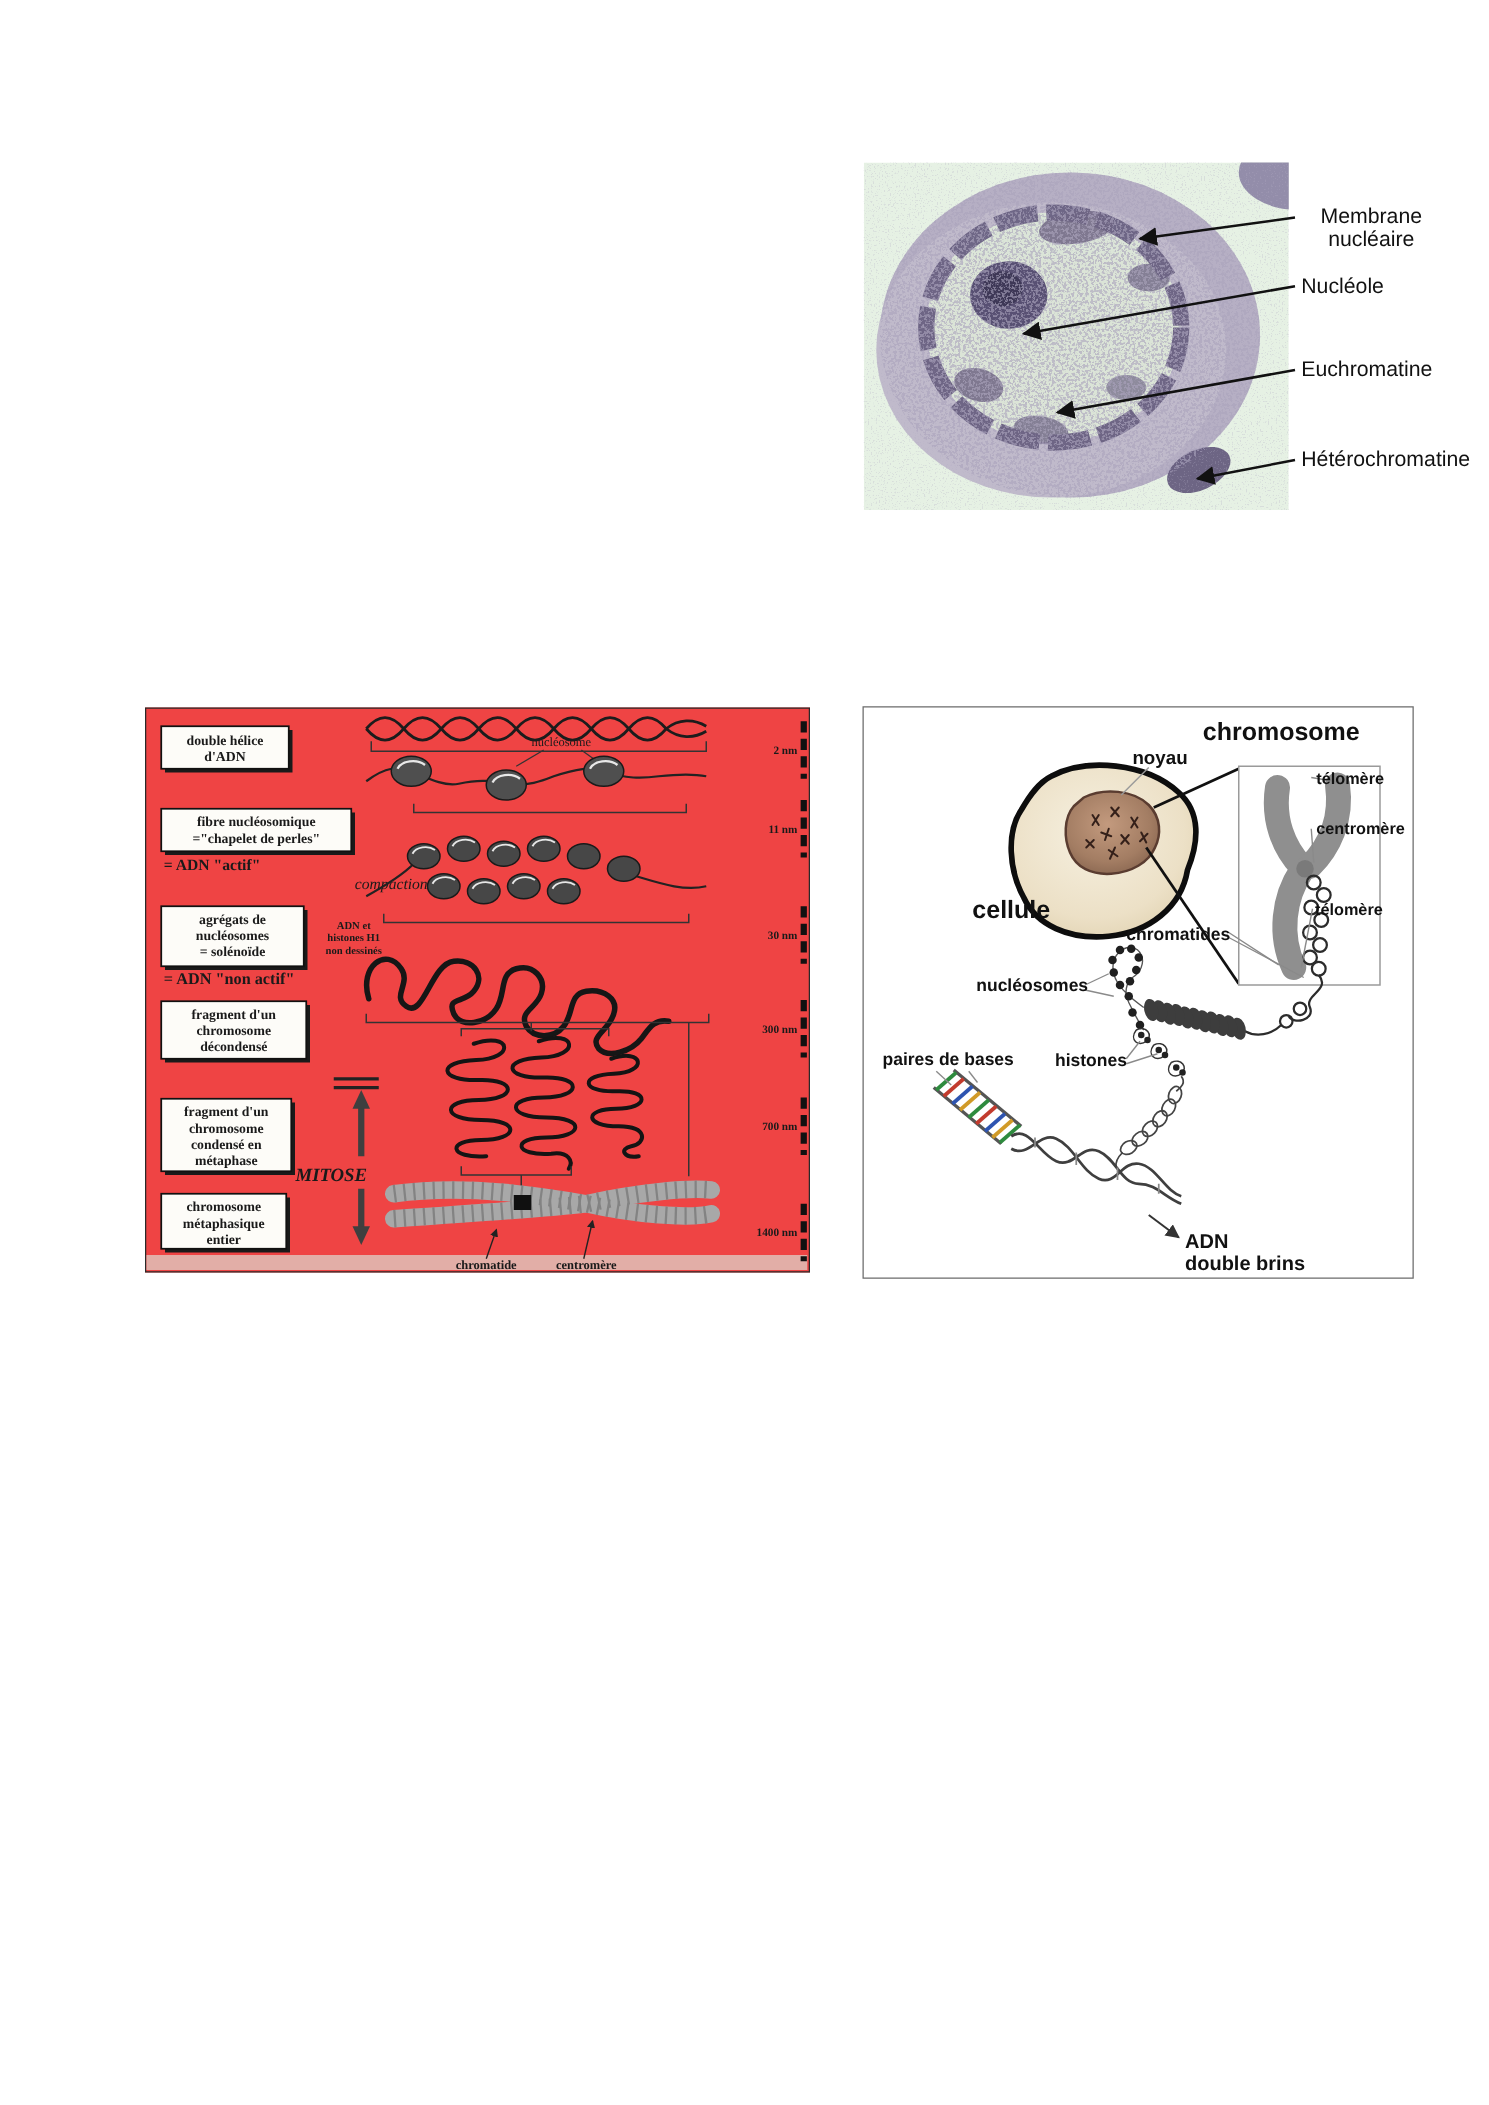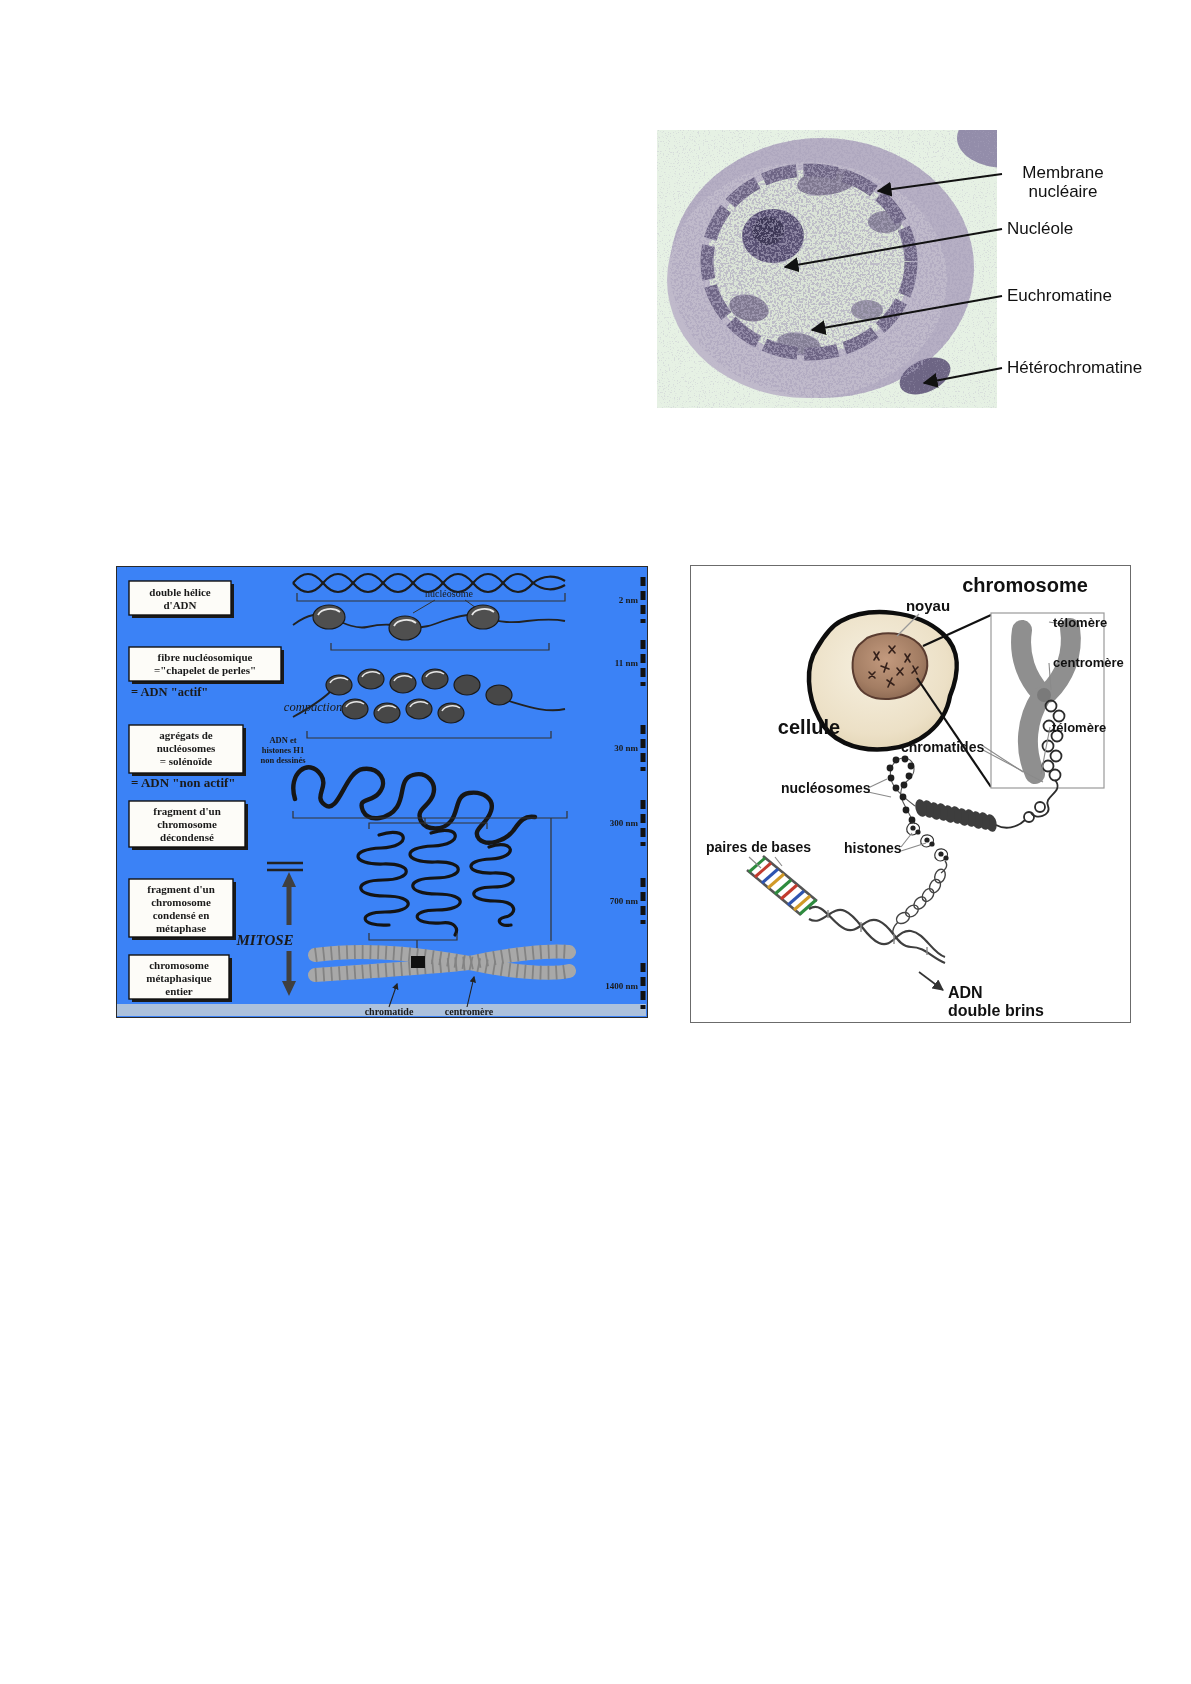--- a/index.html
+++ b/index.html
@@ -6,21 +6,21 @@
   body{width:1191px;height:1684px;position:relative;font-family:"Liberation Sans",sans-serif;}
   .abs{position:absolute;}
   .figbox{box-sizing:border-box;}
   svg text{user-select:none;}
   .sans{font-family:"Liberation Sans",sans-serif;}
   .serif{font-family:"Liberation Serif",serif;}
 </style>
 </head>
 <body>
 
-<div class="abs figbox" style="left:650px;top:126px;width:505px;height:300px;">
+<div class="abs figbox" style="left:684px;top:126px;width:505px;height:300px;">
   <svg width="505" height="300" viewBox="0 0 505 300">
     <defs>
       <marker id="ah1" viewBox="0 0 10 10" refX="9" refY="5" markerWidth="7.5" markerHeight="7.5" orient="auto">
         <path d="M0,0 L10,5 L0,10 z" fill="#111"></path>
       </marker>
       <filter id="spk" x="-5%" y="-5%" width="110%" height="110%">
         <feTurbulence type="fractalNoise" baseFrequency="0.45" numOctaves="3" seed="11" result="t"></feTurbulence>
         <feColorMatrix in="t" type="matrix" values="0 0 0 0 0.40  0 0 0 0 0.37  0 0 0 0 0.50  0 0 0 16 -8"></feColorMatrix>
       </filter>
       <filter id="spk2" x="-5%" y="-5%" width="110%" height="110%">
@@ -71,21 +71,21 @@
     <g class="sans" font-size="17" fill="#111">
       <text x="413" y="52" text-anchor="middle">Membrane</text>
       <text x="413" y="71" text-anchor="middle">nucléaire</text>
       <text x="357" y="108">Nucléole</text>
       <text x="357" y="175">Euchromatine</text>
       <text x="357" y="247">Hétérochromatine</text>
     </g>
   </svg>
 </div>
 
-<div class="abs figbox" style="left:116px;top:566px;width:532px;height:452px;border:1.5px solid #2a2a2a;background:#3b82f6;">
+<div class="abs figbox" style="left:116px;top:566px;width:532px;height:452px;border:1.5px solid #2a2a2a;background:#ef4444;">
   <svg width="529" height="449" viewBox="0 0 529 449">
     <defs>
       <marker id="ah3" viewBox="0 0 10 10" refX="8" refY="5" markerWidth="6" markerHeight="6" orient="auto">
         <path d="M0,0 L10,5 L0,10 z" fill="#222"></path>
       </marker>
     </defs>
     <rect x="0" y="437" width="529" height="12" fill="#dddbd2" opacity="0.7"></rect>
 
     <g class="serif" font-weight="bold" font-size="11" fill="#1a1a1a">
       <g>

